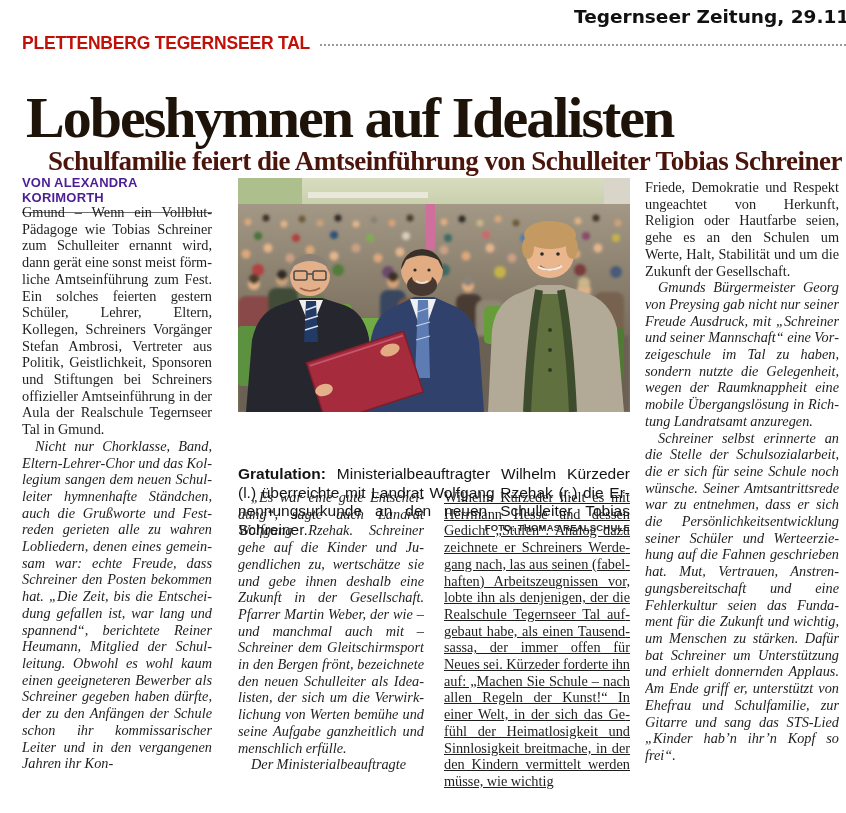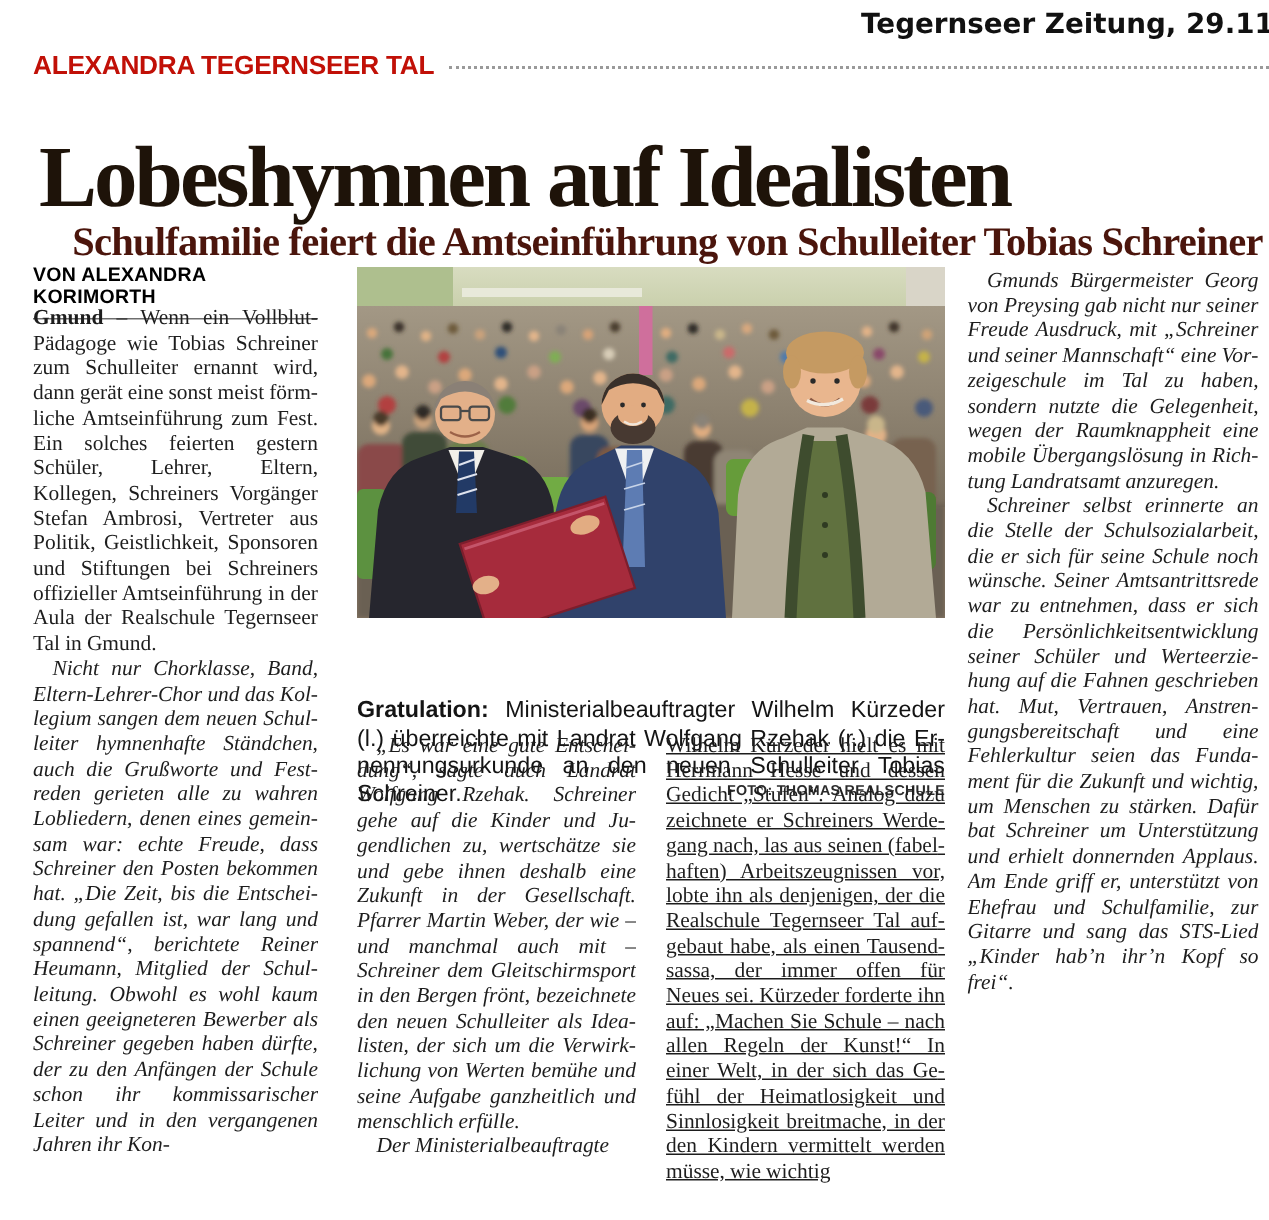--- a/index.html
+++ b/index.html
@@ -30,31 +30,31 @@
     color:var(--headline-ink,#1e1309); letter-spacing:-2px; white-space:nowrap;
   }
   .subheadline{
     position:absolute; top:124px; left:0; width:100%; text-align:center;
     font-weight:700; font-size:27px; color:var(--subhead-red,#4b150c);
     letter-spacing:-0.5px;
   }
   .byline{
     position:absolute; top:175px; left:22px; width:190px;
     font-family:"Liberation Sans","DejaVu Sans",sans-serif; font-weight:700;
-    font-size:13px; color:#000000; letter-spacing:0.2px;
+    font-size:13px; color:#4c1d95; letter-spacing:0.2px;
     border-bottom:1.5px solid #6e6e6e; padding-bottom:7px;
   }
   .body-col{
     position:absolute; overflow:hidden;
     font-size:14.3px; line-height:16.7px; text-align:justify;
     hyphens:auto; -webkit-hyphens:auto; word-spacing:-0.2px;
   }
   .body-col p{margin:0; padding:0;}
   .body-col p.indent{text-indent:13px;font-style:italic;}
-  .lead-in{font-weight:700;}
+  .lead-in{font-weight:400;}
   #col1{top:204px; left:22px;  width:190px; height:606px;}
   #col2{top:489px; left:238px; width:186px; height:322px;}
   #col3{top:489px; left:444px; width:186px; height:322px;text-decoration:underline;}
   #col4{top:179px; left:645px; width:194px; height:632px;}
   .photo-wrap{position:absolute; top:178px; left:238px; width:392px; height:234px; background:#8a7a66;}
   .photo-wrap svg{display:block;}
   .caption{
     position:absolute; top:417px; left:238px; width:392px;
     font-family:"Liberation Sans","DejaVu Sans",sans-serif;
     font-size:15.5px; line-height:18.6px; text-align:justify; color:#141414;margin-top:48px;
@@ -65,21 +65,21 @@
   }
 </style>
 </head>
 <body>
 
 <div class="page">
 
   <div class="masthead-date">Tegernseer Zeitung, 29.11.17</div>
 
   <div class="kicker-row">
-    <span class="kicker">ALEXANDRA TEGERNSEER TAL</span>
+    <span class="kicker">PLETTENBERG TEGERNSEER TAL</span>
     <span class="kicker-rule"></span>
   </div>
 
   <h1 class="headline">Lobeshymnen auf Idealisten</h1>
   <h2 class="subheadline">Schulfamilie feiert die Amtseinführung von Schulleiter Tobias Schreiner</h2>
 
   <div class="byline">VON ALEXANDRA KORIMORTH</div>
 
   <div class="body-col" id="col1">
     <p><strong class="lead-in">Gmund</strong><span> – Wenn ein Vollblut-Pädagoge wie Tobias Schrei­ner zum Schul­leiter ernannt wird, dann gerät eine sonst meist förm­liche Amts­ein­füh­rung zum Fest. Ein solches feierten gestern Schüler, Leh­rer, Eltern, Kollegen, Schrei­ners Vor­gänger Stefan Am­brosi, Ver­treter aus Politik, Geist­lich­keit, Spon­soren und Stif­tungen bei Schreiners offi­ziel­ler Amts­ein­füh­rung in der Aula der Real­schule Tegern­seer Tal in Gmund.</span></p>
@@ -259,17 +259,18 @@
   <div class="body-col" id="col2">
     <p class="indent">„Es war eine gute Ent­schei­dung“, sagte auch Landrat Wolf­gang Rzehak. Schreiner gehe auf die Kinder und Ju­gend­lichen zu, wert­schätze sie und gebe ihnen deshalb ei­ne Zukunft in der Gesell­schaft. Pfarrer Martin Weber, der wie – und manchmal auch mit – Schreiner dem Gleit­schirm­sport in den Bergen frönt, bezeich­nete den neuen Schul­leiter als Idea­listen, der sich um die Ver­wirk­lichung von Werten bemühe und sei­ne Aufgabe ganz­heit­lich und mensch­lich erfülle.</p>
     <p class="indent">Der Ministerial­beauftragte</p>
   </div>
 
   <div class="body-col" id="col3">
     <p>Wilhelm Kürzeder hielt es mit Herr­mann Hesse und dessen Gedicht „Stufen“. Analog da­zu zeich­nete er Schrei­ners Werde­gang nach, las aus sei­nen (fabel­haften) Arbeits­zeug­nissen vor, lobte ihn als den­jeni­gen, der die Real­schu­le Tegern­seer Tal auf­gebaut habe, als einen Tausend­sassa, der immer offen für Neues sei. Kür­zeder for­derte ihn auf: „Machen Sie Schule – nach allen Regeln der Kunst!“ In einer Welt, in der sich das Ge­fühl der Heimat­losig­keit und Sinn­losig­keit breit­mache, in der den Kindern ver­mit­telt werden müsse, wie wichtig</p>
   </div>
 
   <div class="body-col" id="col4">
+    <p>Friede, Demo­kratie und Res­pekt unge­achtet von Her­kunft, Religion oder Haut­far­be seien, gehe es an den Schu­len um Werte, Halt, Stabi­lität und um die Zukunft der Ge­sell­schaft.</p>
     <p class="indent">Gmunds Bürger­meister Ge­org von Prey­sing gab nicht nur seiner Freude Aus­druck, mit „Schreiner und seiner Mann­schaft“ eine Vor­zeige­schule im Tal zu haben, sondern nutzte die Gelegen­heit, wegen der Raum­knapp­heit eine mo­bile Über­gangs­lösung in Rich­tung Land­rats­amt anzu­regen.</p>
     <p class="indent">Schreiner selbst erin­nerte an die Stelle der Schul­sozial­arbeit, die er sich für seine Schule noch wünsche. Seiner Amts­antritts­rede war zu ent­nehmen, dass er sich die Per­sön­lich­keits­ent­wick­lung sei­ner Schüler und Werte­erzie­hung auf die Fahnen geschrie­ben hat. Mut, Ver­trauen, An­stren­gungs­bereit­schaft und eine Fehler­kultur seien das Funda­ment für die Zukunft und wichtig, um Menschen zu stärken. Dafür bat Schrei­ner um Unter­stüt­zung und er­hielt donnern­den Applaus. Am Ende griff er, unter­stützt von Ehefrau und Schul­fami­lie, zur Gitarre und sang das STS-Lied „Kinder hab’n ihr’n Kopf so frei“.</p>
   </div>
 
 </div>
 
 </body></html>

